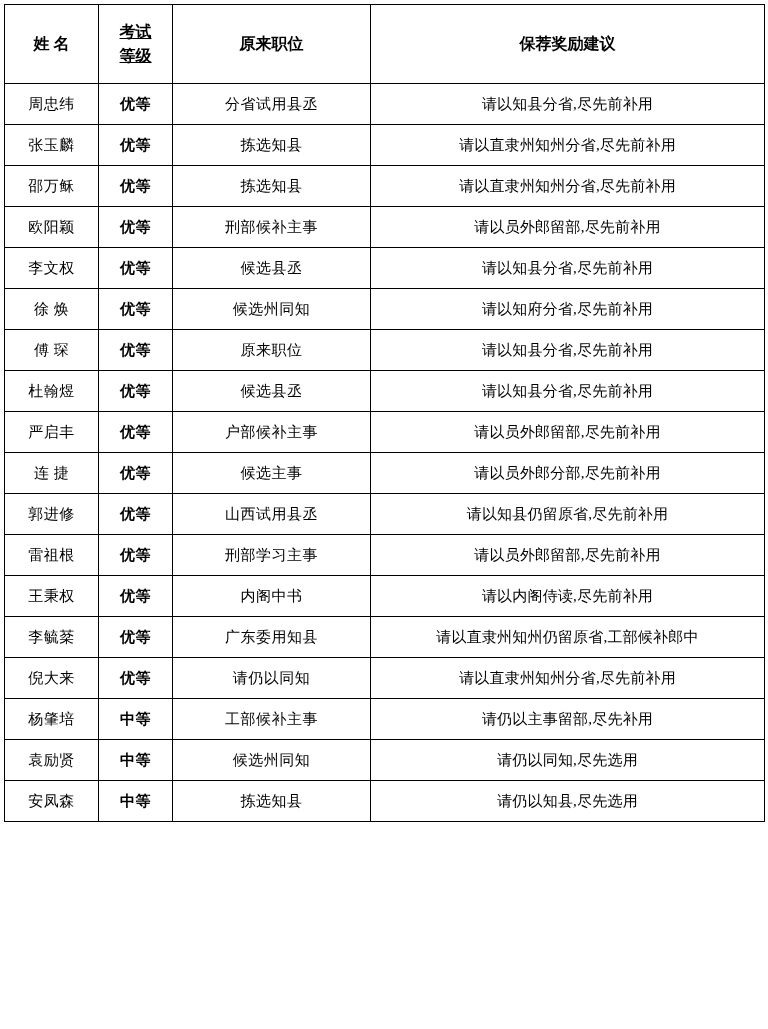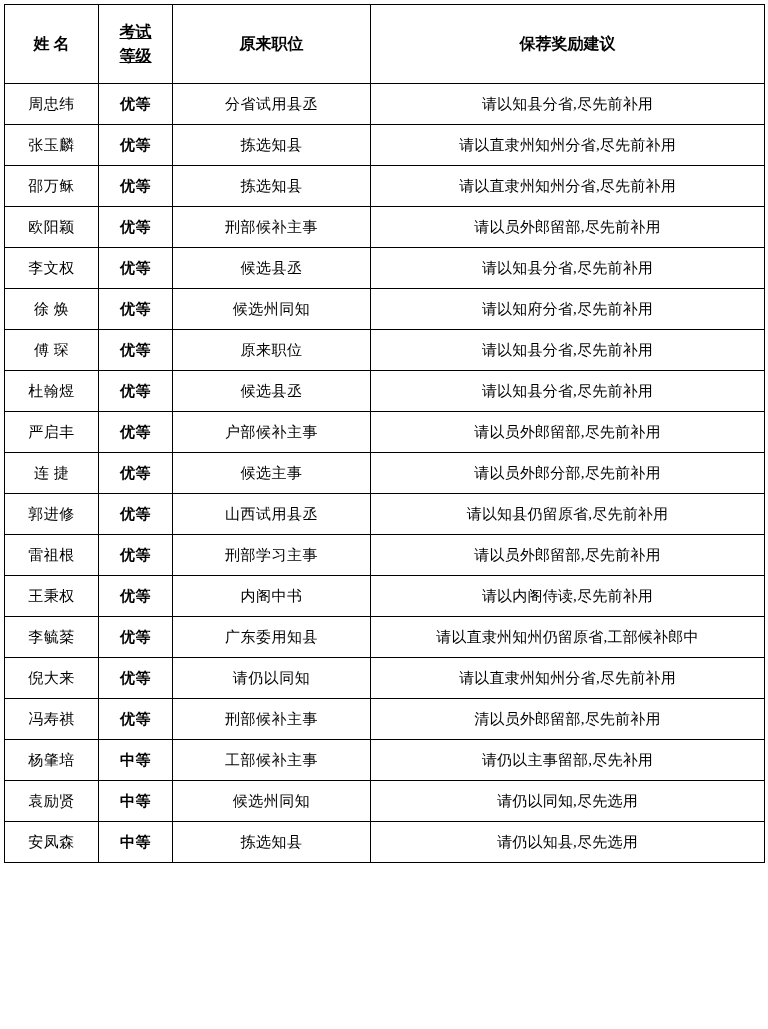--- a/index.html
+++ b/index.html
@@ -177,26 +177,20 @@
           <td class="cell-post">广东委用知县</td>
           <td class="cell-rec">请以直隶州知州仍留原省,工部候补郎中</td>
         </tr>
         <tr>
           <td class="cell-name">倪大来</td>
           <td class="cell-grade">优等</td>
           <td class="cell-post">请仍以同知</td>
           <td class="cell-rec">请以直隶州知州分省,尽先前补用</td>
         </tr>
         <tr>
-          <td class="cell-name">冯寿祺</td>
-          <td class="cell-grade">优等</td>
-          <td class="cell-post">刑部候补主事</td>
-          <td class="cell-rec">清以员外郎留部,尽先前补用</td>
-        </tr>
-        <tr>
           <td class="cell-name">杨肇培</td>
           <td class="cell-grade">中等</td>
           <td class="cell-post">工部候补主事</td>
           <td class="cell-rec">请仍以主事留部,尽先补用</td>
         </tr>
         <tr>
           <td class="cell-name">袁励贤</td>
           <td class="cell-grade">中等</td>
           <td class="cell-post">候选州同知</td>
           <td class="cell-rec">请仍以同知,尽先选用</td>

